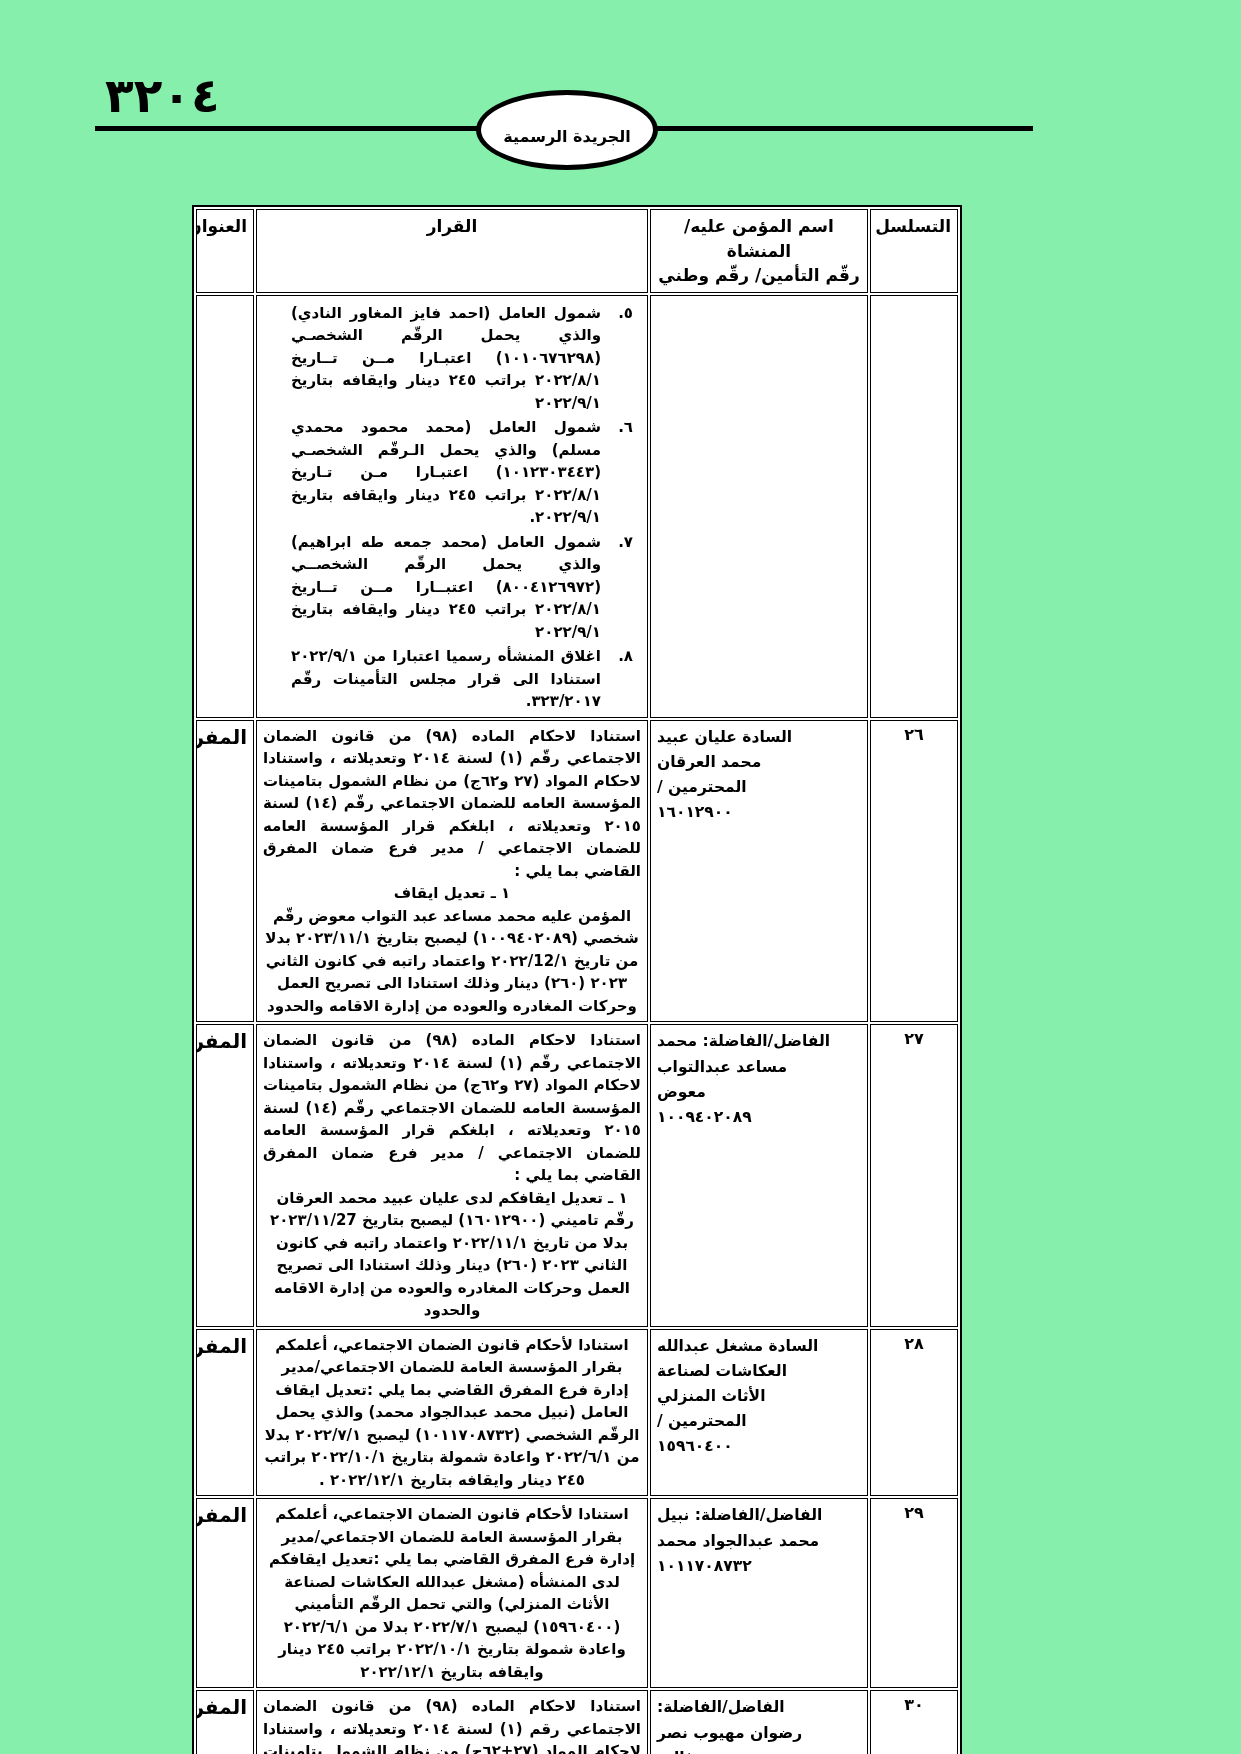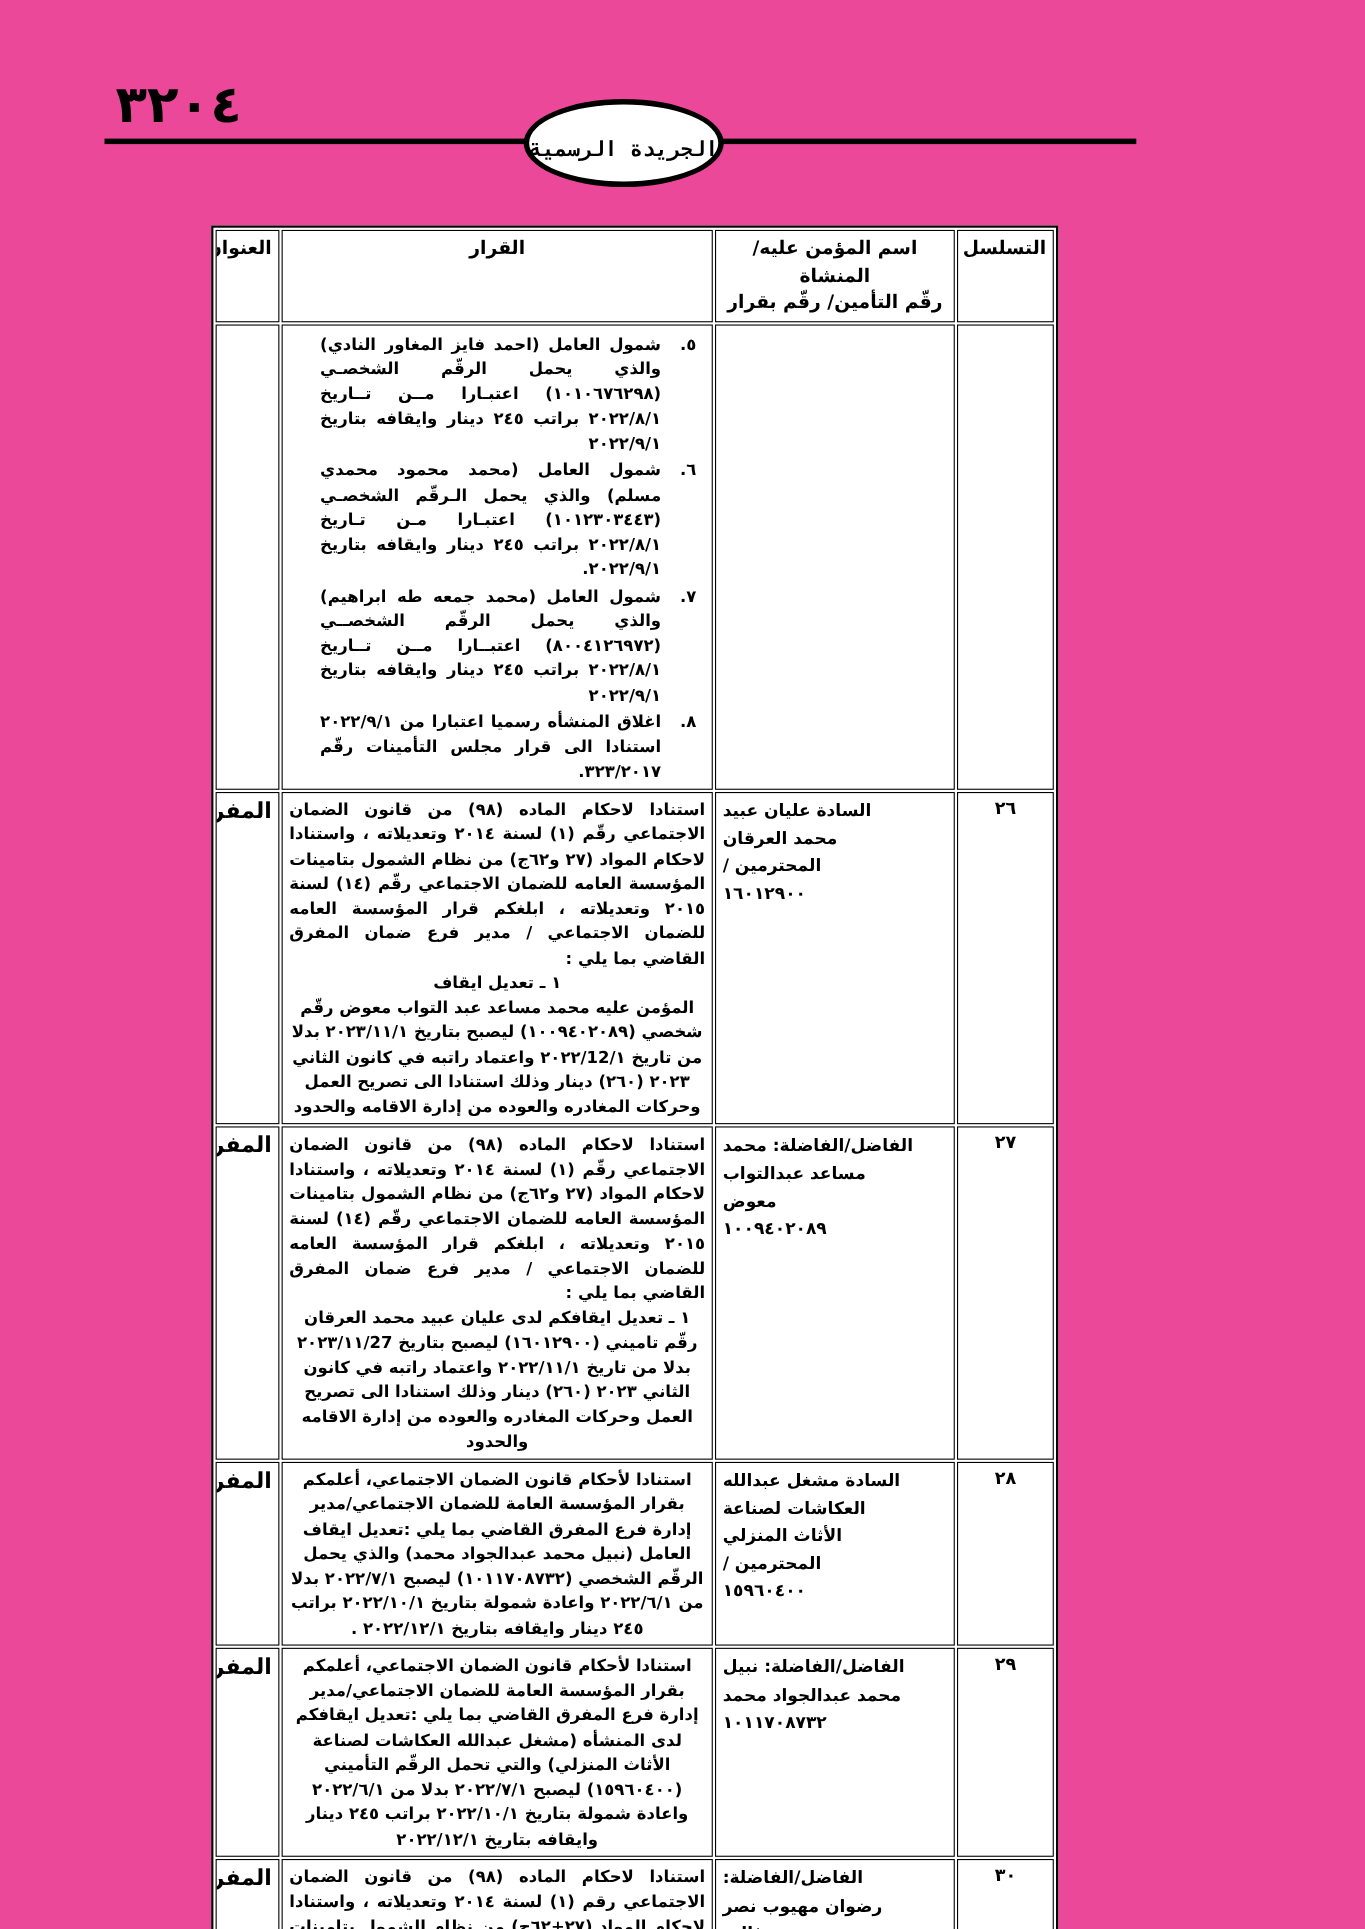--- a/index.html
+++ b/index.html
@@ -1,35 +1,35 @@
 <!DOCTYPE html>
 <html lang="ar" dir="rtl"><head>
 <meta charset="utf-8">
 <style>
   html,body{margin:0;padding:0;}
   body{
     width:1241px;height:1754px;background:#ffffff;
     font-family:"DejaVu Sans",sans-serif;font-weight:bold;color:#000;
   }
-  .page{position:relative;width:1241px;height:1754px;background:#ec4899;overflow:hidden;}
+  .page{position:relative;width:1241px;height:1754px;background:#86efac;overflow:hidden;}
 
   
   .pageno{
     position:absolute;left:105px;top:72px;
     font-size:47px;letter-spacing:4px;line-height:1;
   }
   .rule{
     position:absolute;left:95px;top:126px;width:938px;height:5px;background:#000;
   }
   .badge{
     position:absolute;left:476px;top:90px;width:182px;height:80px;
     border:5px solid #000;border-radius:50%;background:#fff;
     display:flex;align-items:center;justify-content:center;box-sizing:border-box;
   }
-  .badge-title{font-size:19px;padding-top:12px;font-family:Liberation Mono, monospace;}
+  .badge-title{font-size:16px;padding-top:12px;}
 
   
   .doc-table-wrap{position:absolute;left:200px;top:205px;width:762px;}
   table.gz{
     width:762px;height:1250px;
     border-collapse:separate;border-spacing:2px;
     border:2px solid #000;table-layout:fixed;background:#fff;
   }
   table.gz th,table.gz td{
     border:1px solid #000;vertical-align:top;background:#fff;
@@ -67,21 +67,21 @@
           <col style="width:218px">
           <col style="width:392px">
           <col style="width:58px">
       </colgroup>
 
       <tbody>
           <tr style="height:58px">
         <th class="hdr">التسلسل</th>
         <th class="hdr preline">اسم المؤمن عليه/
 المنشاة
-رقّم التأمين/ رقّم بقرار</th>
+رقّم التأمين/ رقّم وطني</th>
         <th class="hdr">القرار</th>
         <th class="hdr">العنوان</th>
       </tr>
 
       <tr style="height:232px">
         <td class="serial-cell"></td>
         <td class="name-cell preline"></td>
         <td class="decision-cell">
           <div class="li">
             <span class="num">٥.</span>

